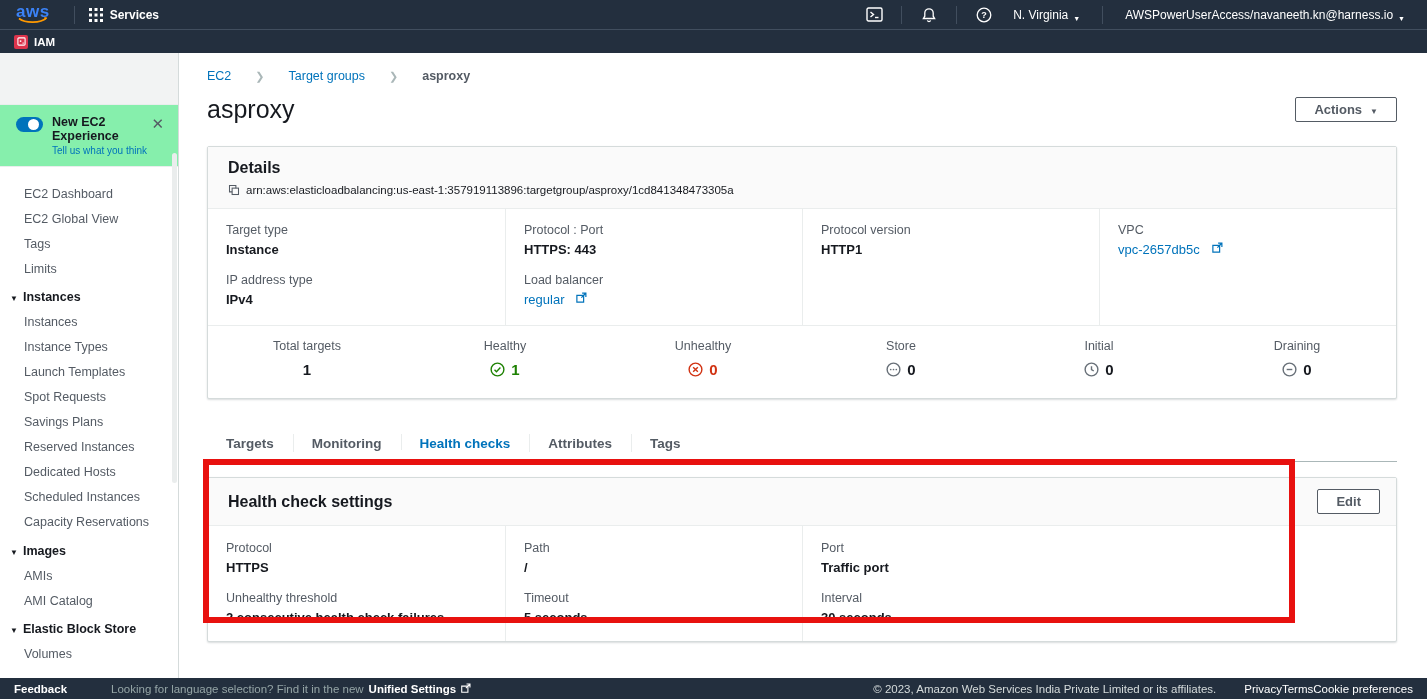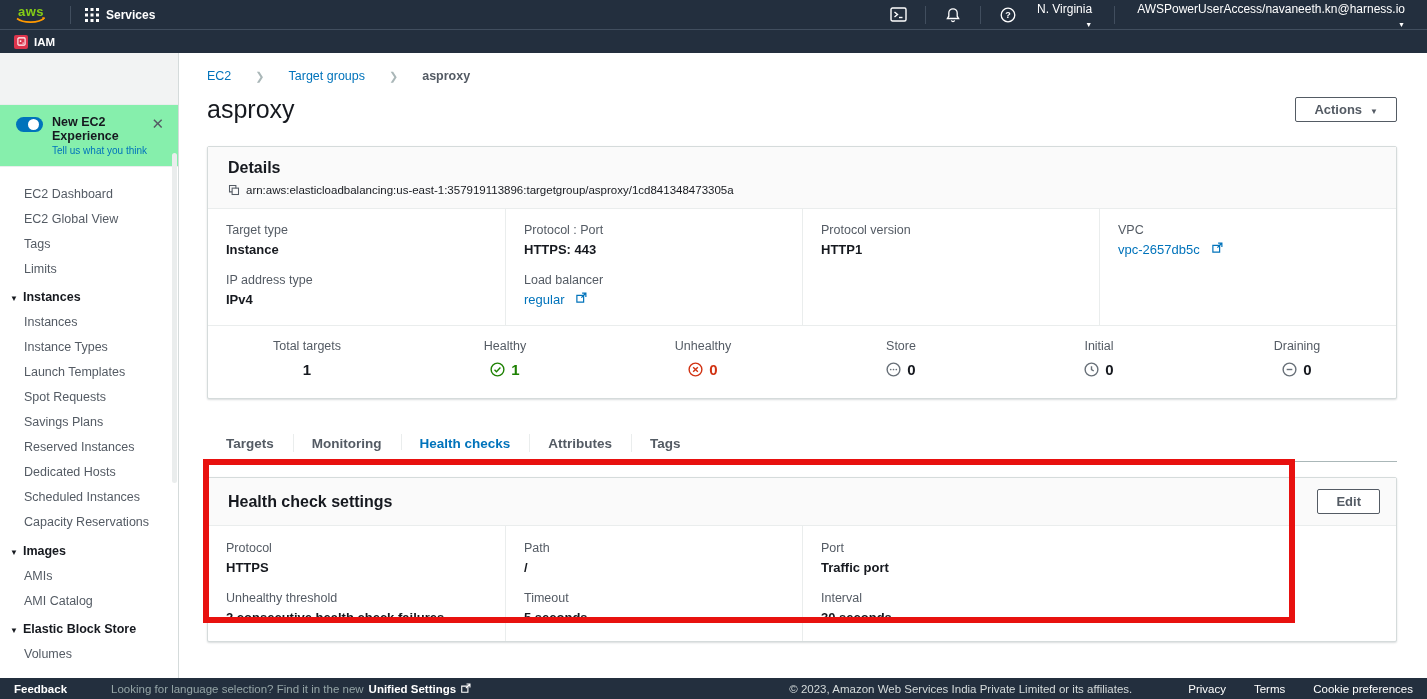--- a/index.html
+++ b/index.html
@@ -3,30 +3,30 @@
 <meta charset="utf-8">
 <style>
   * { box-sizing: border-box; margin: 0; padding: 0; }
   html,body { width:1427px; height:699px; }
   body { font-family: "Liberation Sans", sans-serif; background:#fff; color:#16191f; }
   .page { position:relative; width:1427px; height:699px; display:flex; flex-direction:column; overflow:hidden; background:#fff; }
 
   
   .topbar { height:29px; background:#232f3e; display:flex; align-items:center; padding:0 10px; flex:none; }
   .aws-logo { display:flex; flex-direction:column; align-items:center; margin:0 14px 0 6px; cursor:pointer; }
-  .aws-logo .aws-word { color:#84cc16; font-weight:bold; font-size:13px; line-height:11px; letter-spacing:.5px;text-align:right; }
+  .aws-logo .aws-word { color:#3b82f6; font-weight:bold; font-size:17px; line-height:11px; letter-spacing:.5px;text-align:right; }
   .tb-divider { width:1px; height:18px; background:#414e5e; margin:0 10px; }
   .services { display:flex; align-items:center; gap:7px; color:#fff; font-size:12px; font-weight:bold; cursor:pointer; padding:0 4px; }
   .searchbox { display:flex; align-items:center; width:398px; height:21px; margin-left:14px; background:#1a2433; border:1px solid #5a6879; border-radius:2px; padding:0 8px; gap:7px; }
   .searchbox input { flex:1; background:transparent; border:none; outline:none; color:#d5dbdb; font-size:12px; font-style:italic; font-family:"Liberation Sans",sans-serif; }
   .searchbox input::placeholder { color:#95a5a6; font-style:italic; }
   .searchbox .shortcut { color:#95a5a6; font-size:12px; }
   .tb-right { margin-left:auto; display:flex; align-items:center; gap:0; }
   .tb-icon { width:34px; display:flex; justify-content:center; align-items:center; cursor:pointer; }
-  .tb-menu { color:#fff; font-size:12px; display:flex; align-items:flex-end; gap:5px; padding:0 12px; cursor:pointer; white-space:nowrap;flex-direction:column; }
+  .tb-menu { color:#fff; font-size:12px; display:flex; align-items:flex-end; gap:5px; padding:0 12px; cursor:pointer; white-space:nowrap; }
   .caret { font-size:7px; color:#fff; }
   
   .favbar { height:24px; background:#232f3e; border-top:1px solid #414e5e; display:flex; align-items:center; padding:0 14px; flex:none; }
   .fav-item { display:flex; align-items:center; gap:6px; color:#fff; font-size:11.5px; font-weight:bold; cursor:pointer; }
   .iam-ico { width:14px; height:14px; background:#dd344c; border-radius:2px; display:flex; align-items:center; justify-content:center; }
 
   
   .body-row { flex:1; display:flex; min-height:0; }
   .sidebar { width:179px; flex:none; background:#fff; border-right:1px solid #d5dbdb; position:relative; overflow:hidden; }
   .sb-grayzone { height:52px; background:#f2f3f3; border-bottom:1px solid #eaeded; }
@@ -89,21 +89,21 @@
   
   .annotation { position:absolute; left:203px; top:459px; width:1092px; height:164px; border:6px solid #e8110f; pointer-events:none; z-index:50; }
 
   
   .footer { height:21px; background:#232f3e; flex:none; display:flex; align-items:center; font-size:11.5px; color:#d5dbdb; padding:0 14px; }
   .footer .fb { color:#fff; font-weight:bold; cursor:pointer; margin-right:44px; }
   .footer .lang { color:#95a5a6; }
   .footer .us { color:#fff; font-weight:bold; cursor:pointer; margin-left:5px; display:inline-flex; align-items:center; gap:4px; }
   .footer .right { margin-left:auto; display:flex; align-items:center; gap:0; }
   .footer .copy { color:#d5dbdb; margin-right:28px; }
-  .footer .flink { color:#fff; cursor:pointer; margin-left:28px; }
+  .footer .flink { color:#fff; cursor:pointer; }
   svg { display:block; }
 </style>
 </head>
 <body>
 
 <div class="page">
 
   <div class="topbar">
     <div class="aws-logo">
       <span class="aws-word">aws</span>

